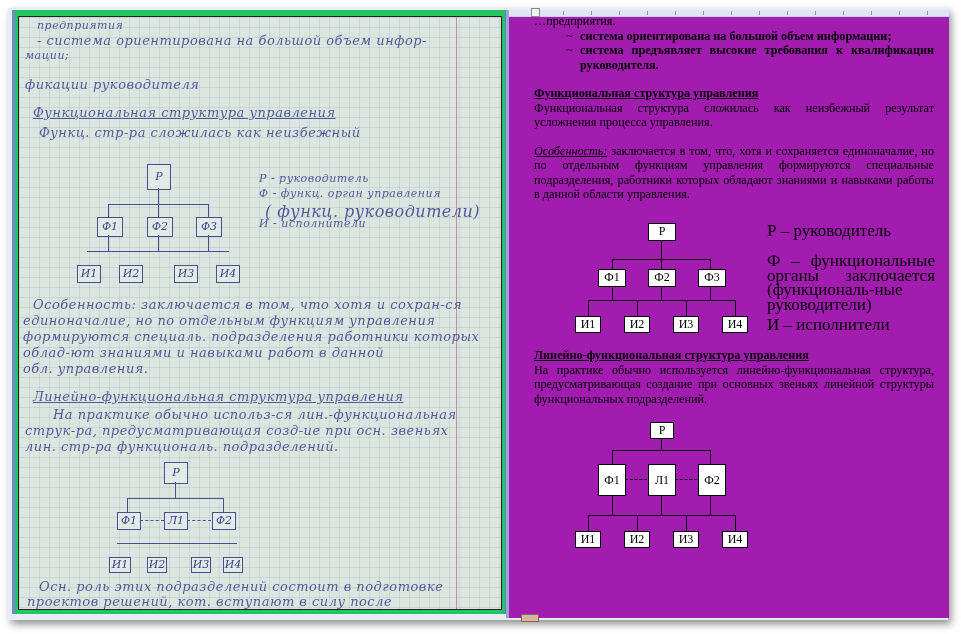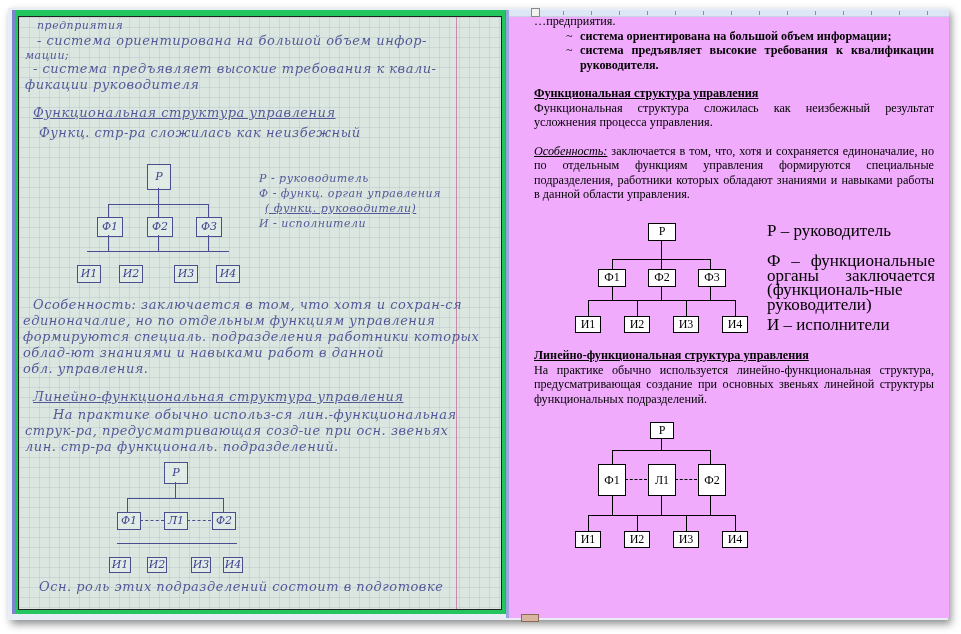--- a/index.html
+++ b/index.html
@@ -13,21 +13,21 @@
       linear-gradient(rgba(120,150,160,0.18) 1px, transparent 1px),
       linear-gradient(90deg, rgba(120,150,160,0.18) 1px, transparent 1px);
     background-size:10px 10px;}
   .photo .margin-line{position:absolute;left:437px;top:0;width:1px;height:100%;background:#c58aa8;}
   .hw{position:absolute;font-family:"DejaVu Serif",serif;font-style:italic;color:#3b3f8c;font-size:13px;letter-spacing:0.5px;white-space:nowrap;opacity:0.85;}
   .hw.u{text-decoration:underline;}
   .hw-box{position:absolute;border:1px solid #4a4e8e;color:#3b3f8c;font-family:"DejaVu Serif",serif;font-style:italic;font-size:11px;text-align:center;background:rgba(230,240,235,0.6);}
   .hw-line{position:absolute;background:#4a4e8e;}
   .hw-dash{position:absolute;border-top:1px dashed #4a4e8e;height:0;}
   
-  .doc-panel{position:absolute;left:506px;top:10px;width:440px;height:608px;background:#f0abfc;border-left:3px solid #9aa5de;}
+  .doc-panel{position:absolute;left:506px;top:10px;width:440px;height:608px;background:#a21caf;border-left:3px solid #9aa5de;}
   .ruler{position:absolute;left:0;top:0;width:100%;height:6px;background:#dde6f4;border-bottom:1px solid #c8d2e6;}
   .ruler .tick{position:absolute;top:1px;width:1px;height:4px;background:#8890a0;}
   .ruler .marker{position:absolute;left:22px;top:-2px;width:7px;height:7px;background:#f2f2ee;border:1px solid #888;}
   .doc{position:absolute;left:25px;top:4px;width:400px;font-size:12.2px;line-height:14.5px;color:#000;}
   .doc p{margin:0;text-align:justify;}
   .bul{display:flex;margin-left:32px;}
   .bul .sym{width:14px;flex:none;}
   .bul .txt{flex:1;text-align:justify;font-weight:bold;}
   .h{font-weight:bold;text-decoration:underline;}
   .em{font-style:italic;text-decoration:underline;}
@@ -42,21 +42,20 @@
 <body>
 
 <div class="frame"></div>
 
 <div class="photo-panel">
   <div class="photo">
     <div class="margin-line"></div>
     <div class="hw" style="left:18px;top:2px;font-size:11px;">предприятия</div>
     <div class="hw" style="left:18px;top:16px;">- система ориентирована на большой объем инфор-</div>
     <div class="hw" style="left:6px;top:32px;font-size:11px;">мации;</div>
-    <div class="hw" style="left:14px;top:44px;">- система предъявляет высокие требования к квали-</div>
     <div class="hw" style="left:6px;top:60px;">фикации руководителя</div>
     <div class="hw u" style="left:14px;top:88px;">Функциональная структура управления</div>
     <div class="hw" style="left:20px;top:108px;">Функц. стр-ра сложилась как неизбежный</div>
 
     <div class="hw-box" style="left:128px;top:147px;width:22px;height:24px;line-height:24px;">Р</div>
     <div class="hw-line" style="left:139px;top:171px;width:1px;height:16px;"></div>
     <div class="hw-line" style="left:89px;top:187px;width:101px;height:1px;"></div>
     <div class="hw-line" style="left:89px;top:187px;width:1px;height:14px;"></div>
     <div class="hw-line" style="left:139px;top:187px;width:1px;height:14px;"></div>
     <div class="hw-line" style="left:189px;top:187px;width:1px;height:14px;"></div>
@@ -66,21 +65,21 @@
     <div class="hw-line" style="left:68px;top:234px;width:142px;height:1px;"></div>
     <div class="hw-line" style="left:89px;top:218px;width:1px;height:16px;"></div>
     <div class="hw-line" style="left:139px;top:218px;width:1px;height:16px;"></div>
     <div class="hw-line" style="left:189px;top:218px;width:1px;height:16px;"></div>
     <div class="hw-box" style="left:58px;top:248px;width:22px;height:16px;line-height:16px;">И1</div>
     <div class="hw-box" style="left:100px;top:248px;width:22px;height:16px;line-height:16px;">И2</div>
     <div class="hw-box" style="left:155px;top:248px;width:22px;height:16px;line-height:16px;">И3</div>
     <div class="hw-box" style="left:197px;top:248px;width:22px;height:16px;line-height:16px;">И4</div>
     <div class="hw" style="left:240px;top:155px;font-size:11px;">Р - руководитель</div>
     <div class="hw" style="left:240px;top:170px;font-size:11px;">Ф - функц. орган управления</div>
-    <div class="hw" style="left:246px;top:185px;font-size:11px;text-decoration:underline;">( функц. руководители)</div>
+    <div class="hw" style="left:246px;top:185px;font-size:16px;">( функц. руководители)</div>
     <div class="hw" style="left:240px;top:200px;font-size:11px;">И - исполнители</div>
 
     <div class="hw" style="left:14px;top:280px;">Особенность: заключается в том, что хотя и сохран-ся</div>
     <div class="hw" style="left:4px;top:296px;">единоначалие, но по отдельным функциям управления</div>
     <div class="hw" style="left:4px;top:312px;">формируются специаль. подразделения работники которых</div>
     <div class="hw" style="left:4px;top:328px;">облад-ют знаниями и навыками работ в данной</div>
     <div class="hw" style="left:4px;top:344px;">обл. управления.</div>
     <div class="hw u" style="left:14px;top:372px;">Линейно-функциональная структура управления</div>
     <div class="hw" style="left:14px;top:390px;margin-left:20px;">На практике обычно использ-ся лин.-функциональная</div>
     <div class="hw" style="left:6px;top:406px;">струк-ра, предусматривающая созд-ие при осн. звеньях</div>
@@ -96,20 +95,21 @@
     <div class="hw-box" style="left:145px;top:495px;width:22px;height:16px;line-height:16px;">Л1</div>
     <div class="hw-dash" style="left:168px;top:503px;width:24px;"></div>
     <div class="hw-box" style="left:193px;top:495px;width:22px;height:16px;line-height:16px;">Ф2</div>
     <div class="hw-line" style="left:98px;top:526px;width:120px;height:1px;"></div>
     <div class="hw-box" style="left:90px;top:540px;width:20px;height:14px;line-height:14px;">И1</div>
     <div class="hw-box" style="left:128px;top:540px;width:18px;height:14px;line-height:14px;">И2</div>
     <div class="hw-box" style="left:172px;top:540px;width:18px;height:14px;line-height:14px;">И3</div>
     <div class="hw-box" style="left:204px;top:540px;width:18px;height:14px;line-height:14px;">И4</div>
 
     <div class="hw" style="left:20px;top:562px;">Осн. роль этих подразделений состоит в подготовке</div>
+    <div class="hw" style="left:8px;top:577px;">проектов решений, кот. вступают в силу после</div>
   </div>
 </div>
 
 <div class="doc-panel">
   <div class="ruler">
     <div class="marker"></div>
     <div class="tick" style="left:54px"></div>
       <div class="tick" style="left:82px"></div>
     <div class="tick" style="left:110px"></div>
       <div class="tick" style="left:138px"></div>

